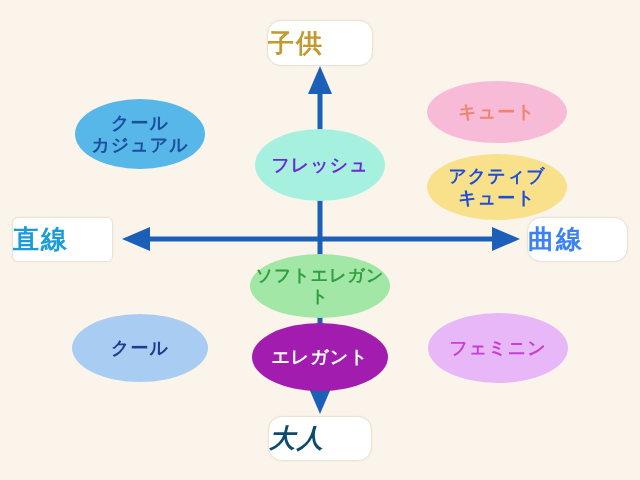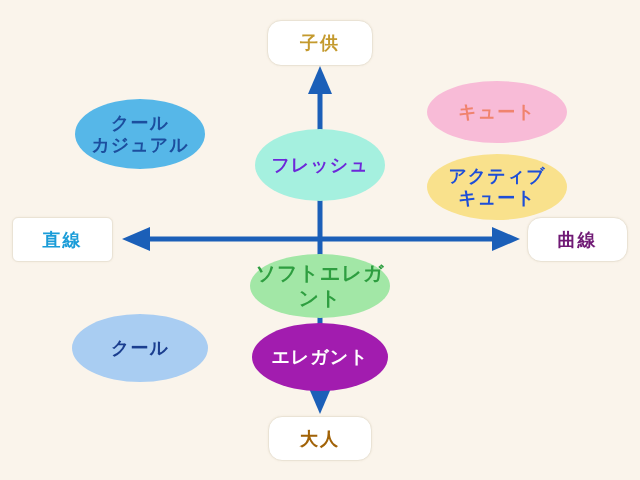--- a/index.html
+++ b/index.html
@@ -19,22 +19,21 @@
     left: 0; top: 0;
     width: 640px; height: 480px;
   }
   .axis-box {
     position: absolute;
     background: #FFFFFF;
     border: 1px solid #EAE3D5;
     border-radius: 14px;
     display: flex;
     align-items: center;
-    justify-content: center;
-    font-size: 18px;
+    font-size: 26px;
     font-weight: bold;
     letter-spacing: 2px;
     box-shadow: 0 0 2px rgba(180,160,120,0.15);
   }
   .axis-box.top    { left: 267px; top: 20px;  width: 106px; height: 46px; }
   .axis-box.bottom { left: 268px; top: 416px; width: 104px; height: 45px; }
   .axis-box.left   { left: 12px;  top: 217px; width: 101px; height: 45px; border-radius: 6px; }
   .axis-box.right  { left: 527px; top: 217px; width: 101px; height: 45px; }
   .axis-box.top, .axis-box.bottom { color: #C49A2E; }
   .axis-box.left, .axis-box.right { color: #1A9CD8; }
@@ -48,21 +47,21 @@
     font-weight: bold;
     font-size: 18px;
     line-height: 1.25;
     letter-spacing: 1px;
     white-space: pre-line;
   }
   .b-cool-casual  { left: 75px;  top: 99px;  width: 130px; height: 70px; }
   .b-fresh        { left: 255px; top: 129px; width: 130px; height: 72px; }
   .b-cute         { left: 427px; top: 81px;  width: 140px; height: 62px; }
   .b-active-cute  { left: 427px; top: 154px; width: 140px; height: 66px; }
-  .b-soft-elegant { left: 250px; top: 254px; width: 140px; height: 64px; font-size: 20px; }
+  .b-soft-elegant { left: 250px; top: 254px; width: 140px; height: 64px; font-size: 17px; }
   .b-elegant      { left: 252px; top: 323px; width: 136px; height: 68px; }
   .b-cool         { left: 72px;  top: 314px; width: 136px; height: 68px; }
   .b-feminine     { left: 428px; top: 313px; width: 140px; height: 70px; }
 </style>
 </head>
 <body>
 
 <div class="canvas" style="background: rgb(250, 244, 235);">
 
   <svg class="axes-svg" viewBox="0 0 640 480" xmlns="http://www.w3.org/2000/svg">
@@ -76,41 +75,42 @@
       <polygon points="122,239 150,227 150,251" fill="#1B5FB8"></polygon>
       <polygon points="520,239 492,227 492,251" fill="#1B5FB8"></polygon>
     </g>
   </svg>
 
   <div class="axis-box top">
     <span style="color: rgb(196, 154, 46);">子供</span>
   </div>
 
   <div class="axis-box bottom">
-    <span style="color: #a16207;">大人</span>
+    <span style="color: #0c4a6e; font-style: italic;">大人</span>
   </div>
 
   <div class="axis-box left">
     <span style="color: rgb(26, 156, 216);">直線</span>
   </div>
 
   <div class="axis-box right">
-    <span style="color: #701a75;">曲線</span>
+    <span style="color: #3b82f6;">曲線</span>
   </div>
 
   <div class="bubble b-cool-casual" style="background: rgb(86, 183, 232); color: rgb(28, 78, 158);">クール
 カジュアル</div>
 
   <div class="bubble b-fresh" style="background: rgb(165, 240, 223); color: #6d28d9;">フレッシュ</div>
 
   <div class="bubble b-cute" style="background: rgb(248, 187, 215); color: rgb(240, 131, 110);">キュート</div>
 
   <div class="bubble b-active-cute" style="background: rgb(249, 225, 140); color: #1d4ed8;">アクティブ
 キュート</div>
 
   <div class="bubble b-soft-elegant" style="background: rgb(162, 231, 166); color: rgb(46, 158, 64);">ソフトエレガント</div>
 
   <div class="bubble b-elegant" style="background: #a21caf; color: rgb(255, 255, 255);">エレガント</div>
 
   <div class="bubble b-cool" style="background: rgb(169, 205, 242); color: rgb(27, 62, 143);">クール</div>
 
+  <div class="bubble b-feminine" style="background: rgb(231, 183, 247); color: rgb(201, 62, 214);">フェミニン</div>
 
 </div>
 
 </body></html>

